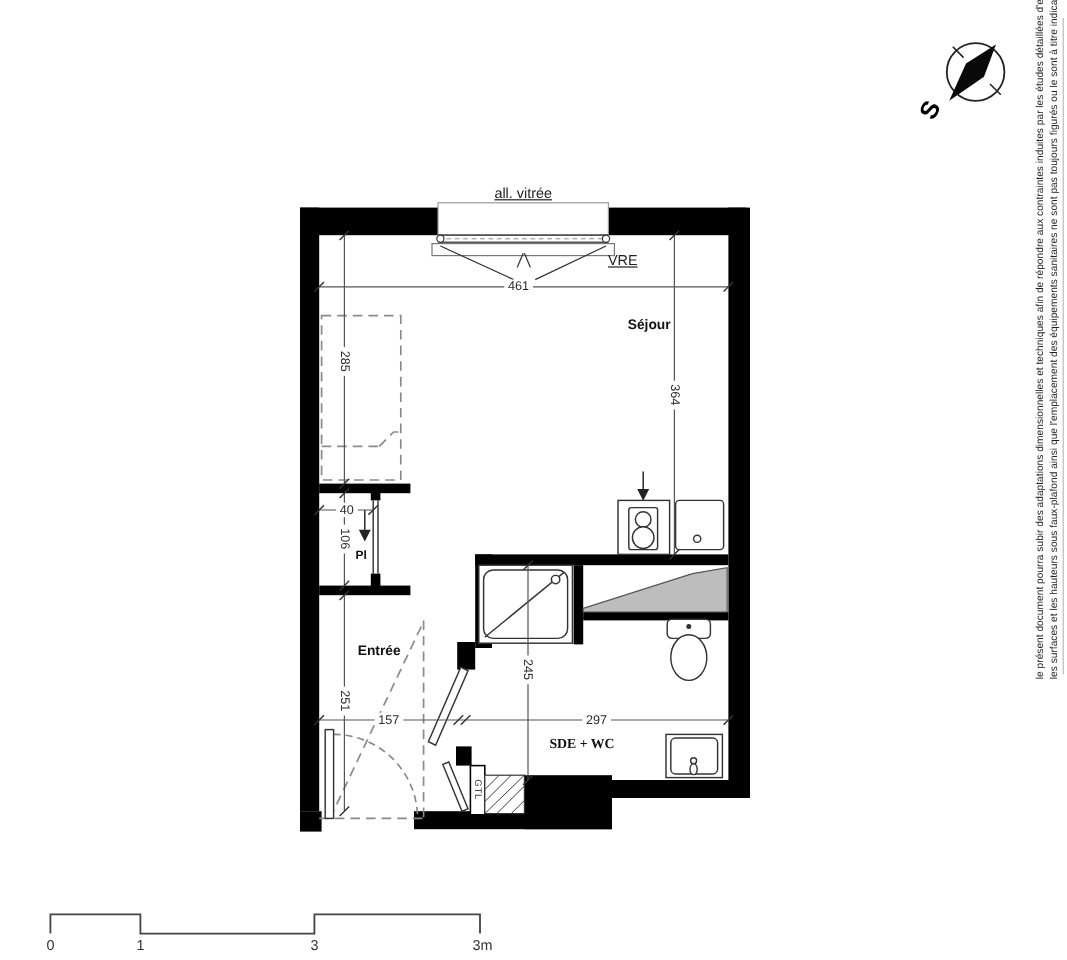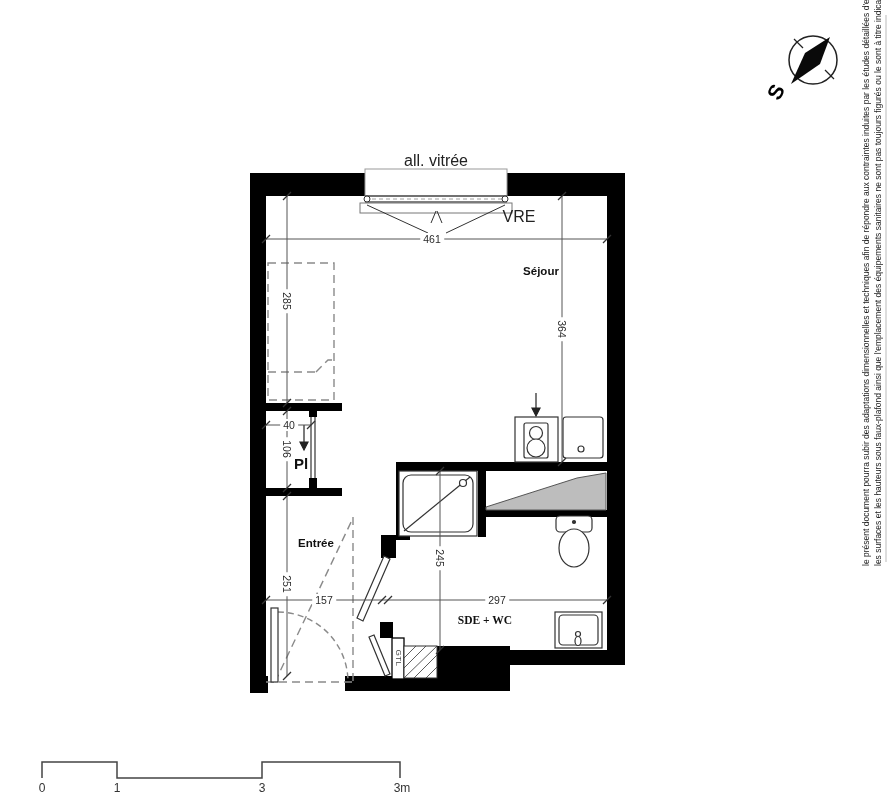--- a/index.html
+++ b/index.html
@@ -3,21 +3,21 @@
 <meta charset="utf-8">
 <style>
   html,body{margin:0;padding:0;background:#fff;}
   #stage{position:relative;width:889px;height:800px;background:#fff;overflow:hidden;
          font-family:"Liberation Sans","DejaVu Sans",sans-serif;color:#1a1a1a;}
   #plan-svg{position:absolute;left:0;top:0;}
   .txt{position:absolute;transform:translate(-50%,-50%);white-space:nowrap;}
   .dim{font-size:10.5px;color:#2b2b2b;background:#fff;padding:0 3px;line-height:12px;}
   .dim.v{transform:translate(-50%,-50%) rotate(90deg);}
   .room{font-weight:bold;font-size:11.5px;color:#111;text-align:center;}
-  .small-note{font-size:16px;color:#222;}
+  .small-note{font-size:12px;color:#222;text-decoration:underline;}
   .gtl{font-size:8px;color:#444;transform:translate(-50%,-50%) rotate(90deg);letter-spacing:.5px;}
   .scale-num{font-size:12px;color:#333;transform:translate(-50%,0);}
   .compass-s{font-weight:bold;font-size:21px;color:#000;transform:translate(-50%,-50%) rotate(-62deg);}
   #disclaimer{position:absolute;left:860px;top:566px;width:552px;height:24px;
               transform:rotate(-90deg);transform-origin:0 0;font-size:8.5px;line-height:12px;color:#222;}
   #disclaimer div{white-space:nowrap;}
 </style>
 </head>
 <body>
 
@@ -158,21 +158,21 @@
   <polyline points="42,778 42,762 117,762 117,778 262,778 262,762 400,762 400,778" fill="none" stroke="#444" stroke-width="1.5"></polyline>
 
   <line x1="886" y1="15" x2="886" y2="562" stroke="#aaa" stroke-width="0.8"></line>
 </svg>
 
 <div class="txt small-note" style="left:436px;top:161px;">all. vitrée</div>
 <div class="txt small-note" style="left:495px;top:217px;margin-left:24px;">VRE</div>
 
 <div class="txt room" style="left:541px;top:271px;">Séjour</div>
 <div class="txt room" style="left:316px;top:543px;">Entrée</div>
-<div class="txt room" style="left:301px;top:463px;font-size:15px;">Pl</div>
+<div class="txt room" style="left:301px;top:463px;font-size:10px;">Pl</div>
 <div class="txt room" style="left:485px;top:620px;font-family:Liberation Serif, serif;">SDE + WC</div>
 <div class="txt gtl" style="left:398px;top:658px;">GTL</div>
 
 <div class="txt dim" style="left:432px;top:239px;">461</div>
 <div class="txt dim v" style="left:562px;top:329px;">364</div>
 <div class="txt dim v" style="left:287px;top:301px;">285</div>
 <div class="txt dim" style="left:289px;top:425px;">40</div>
 <div class="txt dim v" style="left:287px;top:449px;">106</div>
 <div class="txt dim v" style="left:287px;top:584px;">251</div>
 <div class="txt dim" style="left:324px;top:600px;">157</div>

